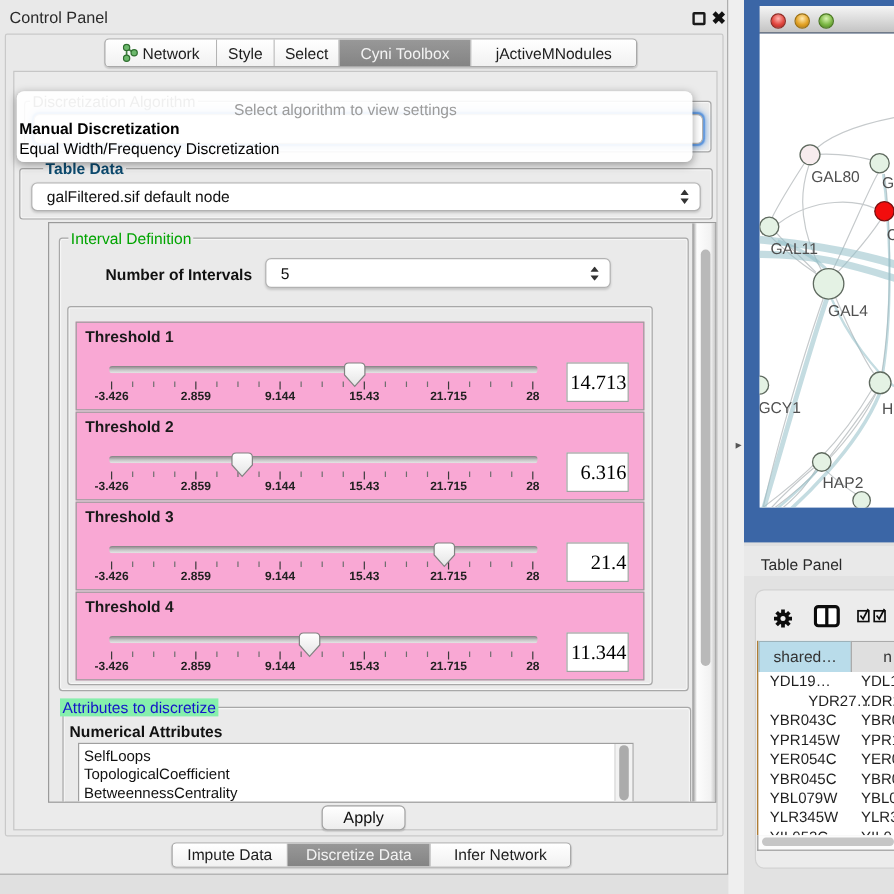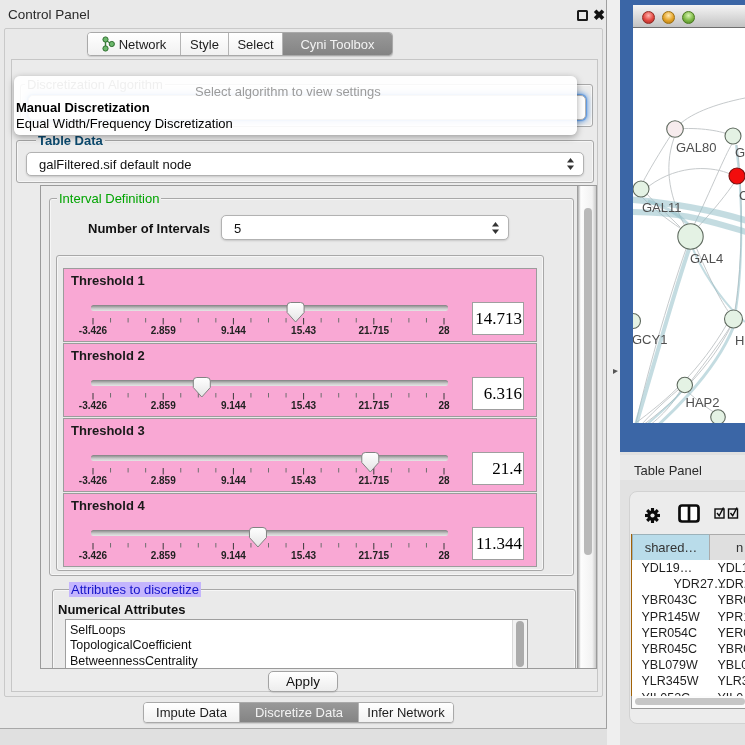--- a/index.html
+++ b/index.html
@@ -270,21 +270,21 @@
                   <stop offset="1" stop-color="#e4e4e4"></stop>
                 </linearGradient>
               </defs>
         <path d="M185.4675427989563,37 Q185.4675427989563,33.5 188.9675427989563,33.5 H198.9675427989563 Q202.4675427989563,33.5 202.4675427989563,37 V43.5 L193.9675427989563,53 L185.4675427989563,43.5 Z" fill="url(#tg3)" stroke="#828282" stroke-width="1"></path>
       </svg>
       <div class="vfield">11.344</div>
     </div>
         </div>
 
       <div class="abs group" style="left:11px;top:403px;width:522px;height:150px;"></div>
-      <div class="gtitle" style="left:28px;top:396px;color:#1414c8;background:#c4b5fd;text-align:center;">Attributes to discretize</div>
+      <div class="gtitle" style="left:9px;top:396px;color:#1414c8;background:#86efac;text-align:center;">Attributes to discretize</div>
       <div class="abs" style="left:17px;top:416px;font-size:13px;font-weight:bold;color:#111;">Numerical Attributes</div>
       <div class="abs" style="left:24px;top:433px;width:461px;height:48px;background:#fff;border:1px solid #9f9f9f;overflow:hidden;">
         <div style="font-size:12.5px;color:#111;padding:2.5px 0 0 4px;line-height:15.5px;">SelfLoops<br>TopologicalCoefficient<br>BetweennessCentrality</div>
         <div class="abs" style="right:0;top:0;width:14px;height:48px;background:#f2f2f2;border-left:1px solid #d8d8d8;"></div>
         <div class="abs vthumb" style="right:3px;top:1px;width:8px;height:46px;background:#ababab;"></div>
       </div>
     </div>
 
     <div id="applybtn" class="abs">Apply</div>
 
@@ -294,26 +294,27 @@
           <line x1="3.5" y1="4" x2="3.5" y2="12" stroke="#3e7d3e" stroke-width="1.4"></line>
           <line x1="3.5" y1="4" x2="9.5" y2="8" stroke="#3e7d3e" stroke-width="1.4"></line>
           <circle cx="3.5" cy="3.5" r="2.6" fill="#6cb86c" stroke="#2f6e2f"></circle>
           <circle cx="3.5" cy="12.5" r="2.6" fill="#6cb86c" stroke="#2f6e2f"></circle>
           <circle cx="9.8" cy="8" r="2.6" fill="#6cb86c" stroke="#2f6e2f"></circle>
         </svg>
         Network</div>
       <div class="tab" style="width:47px;">Style</div>
       <div class="tab" style="width:53px;">Select</div>
       <div class="tab sel" style="width:109px;">Cyni Toolbox</div>
+      <div class="tab" style="width:137px;">jActiveMNodules</div>
     </div>
 
     <div id="bottabs" class="abs tabbar">
       <div class="tab" style="width:95px;">Impute Data</div>
       <div class="tab sel" style="width:118px;">Discretize Data</div>
-      <div class="tab" style="width:94px;">Infer Network</div>
+      <div class="tab" style="width:116px;">Infer Network</div>
     </div>
 
     <div id="popup" class="abs">
       <div style="left:181px;top:8px;color:#9b9b9b;">Select algorithm to view settings</div>
       <div style="left:2px;top:24px;font-weight:bold;color:#000;">Manual Discretization</div>
       <div style="left:2px;top:40px;color:#000;">Equal Width/Frequency Discretization</div>
     </div>
   </div>
 
   <div class="abs" style="left:607px;top:0;width:13px;height:745px;background:#efefef;"></div>

